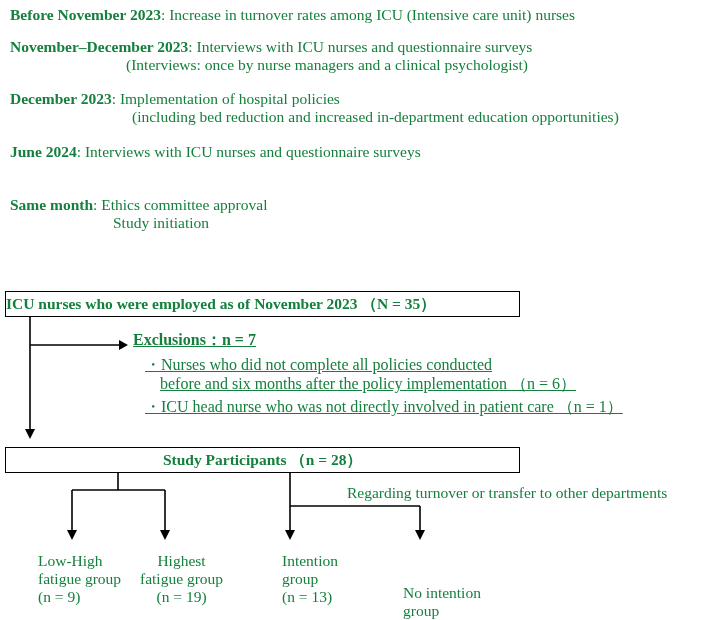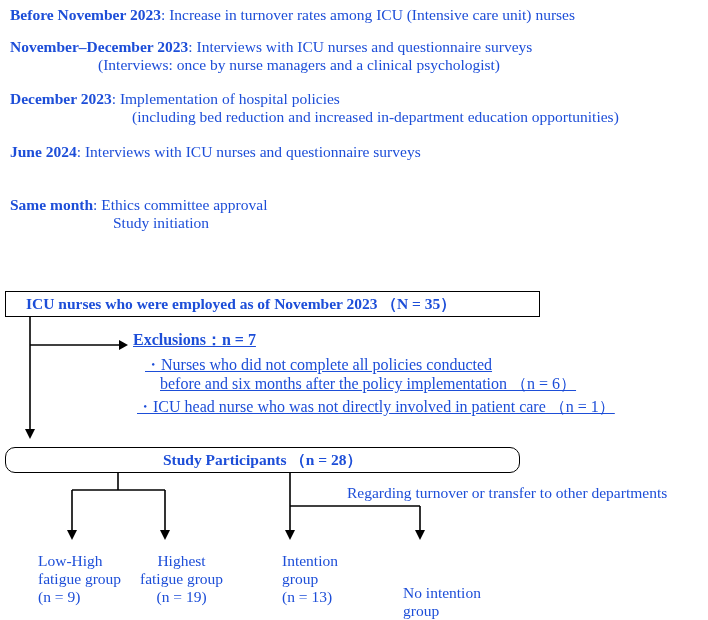--- a/index.html
+++ b/index.html
@@ -2,21 +2,21 @@
 <html><head>
 <meta charset="utf-8">
 <style>
   html, body { margin: 0; padding: 0; background: #fff; }
   .page {
     position: relative;
     width: 708px;
     height: 620px;
     background: #ffffff;
     font-family: "Liberation Serif", "DejaVu Serif", serif;
-    color: #1d4ed8;
+    color: #15803d;
     overflow: hidden;
   }
   .tl-item {
     position: absolute;
     left: 10px;
     font-size: 15.5px;
     line-height: 18px;
     white-space: nowrap;
   }
   .tl-label { font-weight: bold; }
@@ -27,35 +27,35 @@
     width: 513px;
     height: 24px;
     border: 1.5px solid #000;
     background: #fff;
     font-weight: bold;
     font-size: 15.5px;
     display: flex;
     align-items: center;
     white-space: nowrap;
   }
-  .box.left-align { padding-left: 20px; }
-  .box.center-align { justify-content: center; border-radius: 10px; }
+  .box.left-align { padding-left: 0; }
+  .box.center-align { justify-content: center; }
   .excl {
     position: absolute;
     left: 133px;
     top: 330px;
     font-size: 16px;
     line-height: 19px;
     white-space: nowrap;
     text-decoration: underline;
   }
   .excl-title { font-weight: bold; }
   .excl-b1 { margin-left: 12px; margin-top: 6px; }
   .excl-b1b { margin-left: 27px; }
-  .excl-b2 { margin-left: 4px; margin-top: 4px; }
+  .excl-b2 { margin-left: 12px; margin-top: 4px; }
   .branch-note {
     position: absolute;
     left: 347px;
     top: 484px;
     font-size: 15.5px;
     white-space: nowrap;
   }
   .group {
     position: absolute;
     font-size: 15.5px;
@@ -79,21 +79,21 @@
 <div class="page">
 
   <div class="tl-item" style="top:6px">
     <span class="tl-label">Before November 2023</span><span>: Increase in turnover rates among ICU (Intensive care unit) nurses</span>
   </div>
 
   <div class="tl-item" style="top:38px">
     <div>
       <span class="tl-label">November–December 2023</span><span>: Interviews with ICU nurses and questionnaire surveys</span>
     </div>
-    <div class="tl-sub" style="margin-left:88px">(Interviews: once by nurse managers and a clinical psychologist)</div>
+    <div class="tl-sub" style="margin-left:116px">(Interviews: once by nurse managers and a clinical psychologist)</div>
   </div>
 
   <div class="tl-item" style="top:90px">
     <div>
       <span class="tl-label">December 2023</span><span>: Implementation of hospital policies</span>
     </div>
     <div class="tl-sub" style="margin-left:122px">(including bed reduction and increased in-department education opportunities)</div>
   </div>
 
   <div class="tl-item" style="top:143px">

